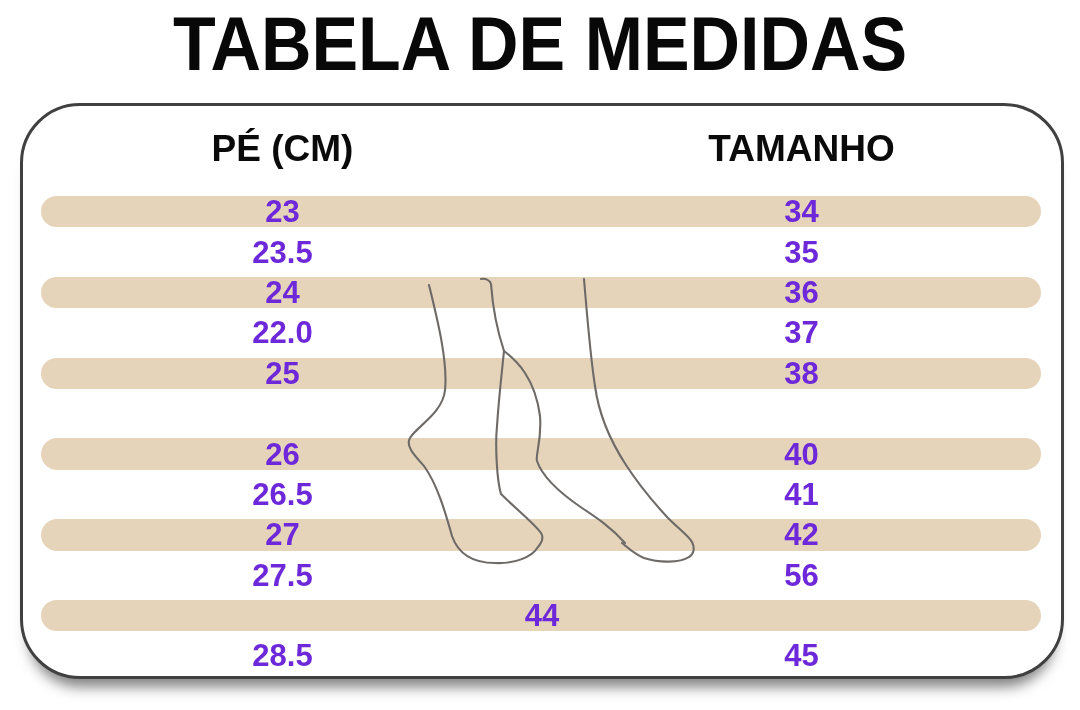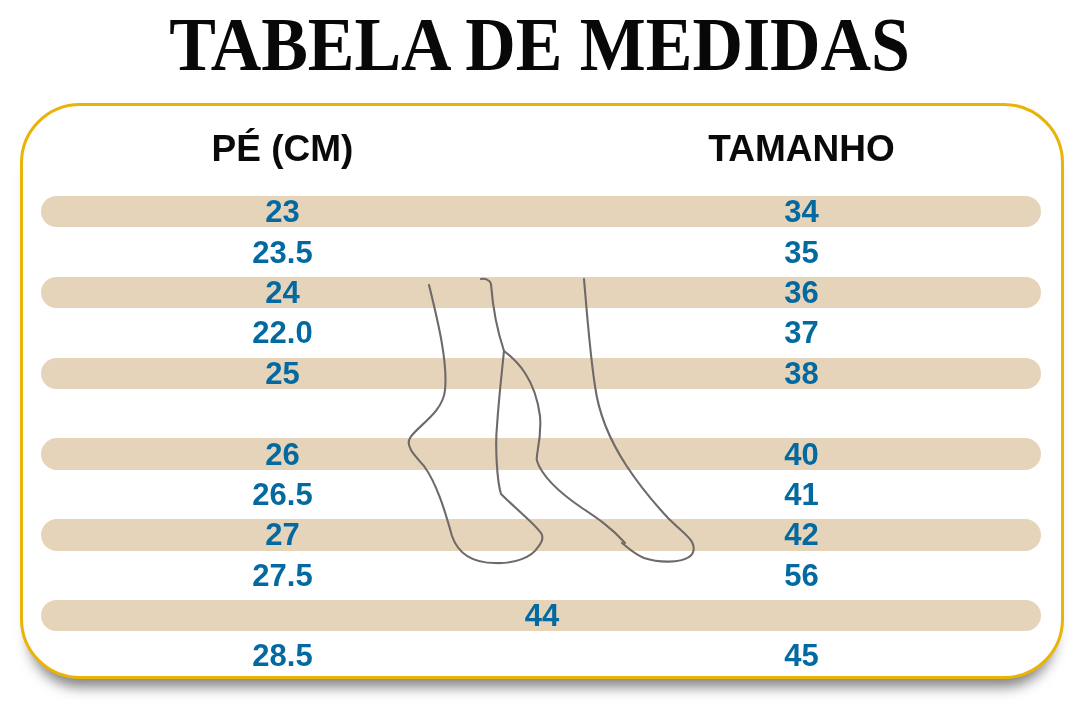--- a/index.html
+++ b/index.html
@@ -11,40 +11,39 @@
     overflow: hidden;
     color: #0a0a0a;
   }
   .title {
     position: absolute;
     top: 0px;
     left: 0;
     width: 100%;
     text-align: center;
     white-space: nowrap;
-    font-family: Liberation Serif, serif;
   }
   .title > span {
     display: inline-block;
     font-size: 76px;
     font-weight: 700;
     letter-spacing: 0px;
     transform: scaleX(0.92);
     transform-origin: center top;
     line-height: 88px;
     color: #080808;
   }
   .card {
     position: absolute;
     left: 20px;
     top: 103px;
     width: 1044px;
     height: 576px;
     background: #ffffff;
-    border: 3px solid #eab308;
+    border: 3px solid #404040;
     border-radius: 60px;
     box-shadow: 0 17px 13px -9px rgba(30,30,30,0.55);
   }
   .header-row {
     position: absolute;
     top: 22px;
     left: 0;
     right: 0;
     display: flex;
   }
@@ -78,21 +77,21 @@
     border-radius: 17px;
   }
   .row.striped .stripe { display: block; }
   .cell {
     flex: 1;
     text-align: center;
     font-size: 31px;
     font-weight: 700;
     position: relative;
     z-index: 1;
-    color: #0369a1;
+    color: #6d28d9;
   }
   .feet {
     position: absolute;
     left: 364px;
     top: 160px;
     width: 340px;
     height: 320px;
     pointer-events: none;
     z-index: 2;
   }

